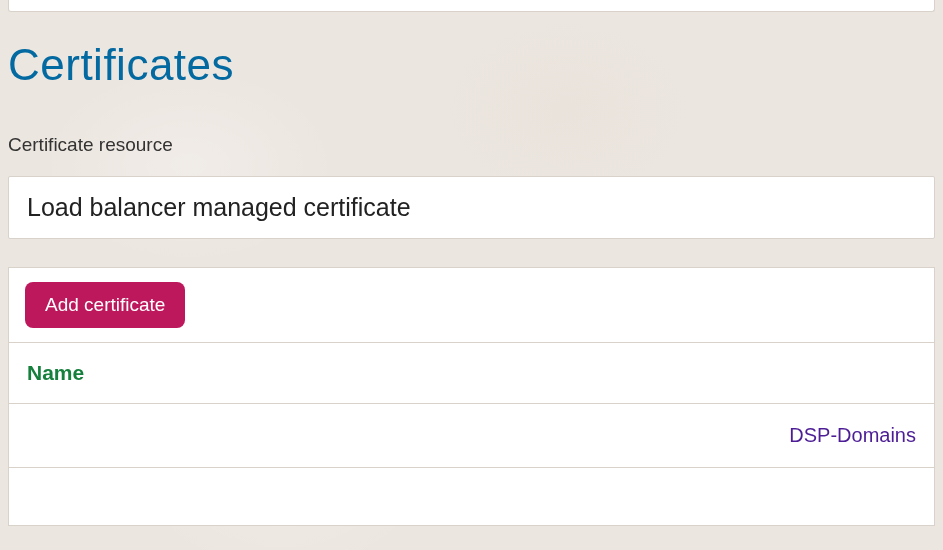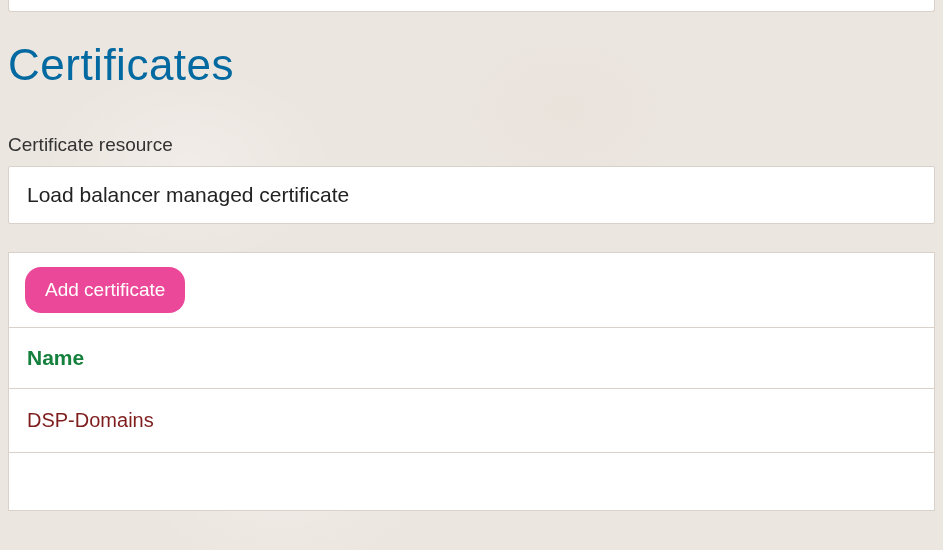--- a/index.html
+++ b/index.html
@@ -28,49 +28,49 @@
     h1.page-title {
       font-size: 44px;
       font-weight: 400;
       color: #0369a1;
       margin-bottom: 44px;
       letter-spacing: 0.5px;
     }
     .field-label {
       font-size: 19px;
       color: #333;
-      margin-bottom: 10px;
+      margin-bottom: 20px;
     }
     .select-box {
       width: 100%;
       background: #fff;
       border: 1px solid #d9d2cb;
       border-radius: 2px;
       padding: 16px 18px;
-      font-size: 21px;
+      font-size: 25px;
       color: #222;
       margin-bottom: 28px;
       cursor: pointer;
     }
     .panel {
       width: 100%;
       background: transparent;
     }
     .panel-toolbar {
       background: #fff;
       border: 1px solid #d9d2cb;
       border-bottom: 1px solid #d9d2cb;
       padding: 14px 16px;
     }
     .btn {
       display: inline-block;
-      background: #ec4899;
+      background: #be185d;
       color: #fff;
       border: none;
-      border-radius: 16px;
+      border-radius: 8px;
       padding: 12px 20px;
       font-size: 19px;
       cursor: pointer;
     }
     .panel-header {
       background: #fff;
       border-left: 1px solid #d9d2cb;
       border-right: 1px solid #d9d2cb;
       border-bottom: 1px solid #d9d2cb;
       padding: 18px 18px;
@@ -78,21 +78,22 @@
       font-weight: 700;
       color: #15803d;
     }
     .panel-row {
       background: #fff;
       border-left: 1px solid #d9d2cb;
       border-right: 1px solid #d9d2cb;
       border-bottom: 1px solid #d9d2cb;
       padding: 20px 18px;
       font-size: 20px;
-      color: #7f1d1d;
+      color: #4c1d95;
+      text-align: right;
     }
     .panel-row.empty {
       height: 58px;
     }
   </style>
 </head>
 <body>
 
 <div class="top-sliver"></div>
 

